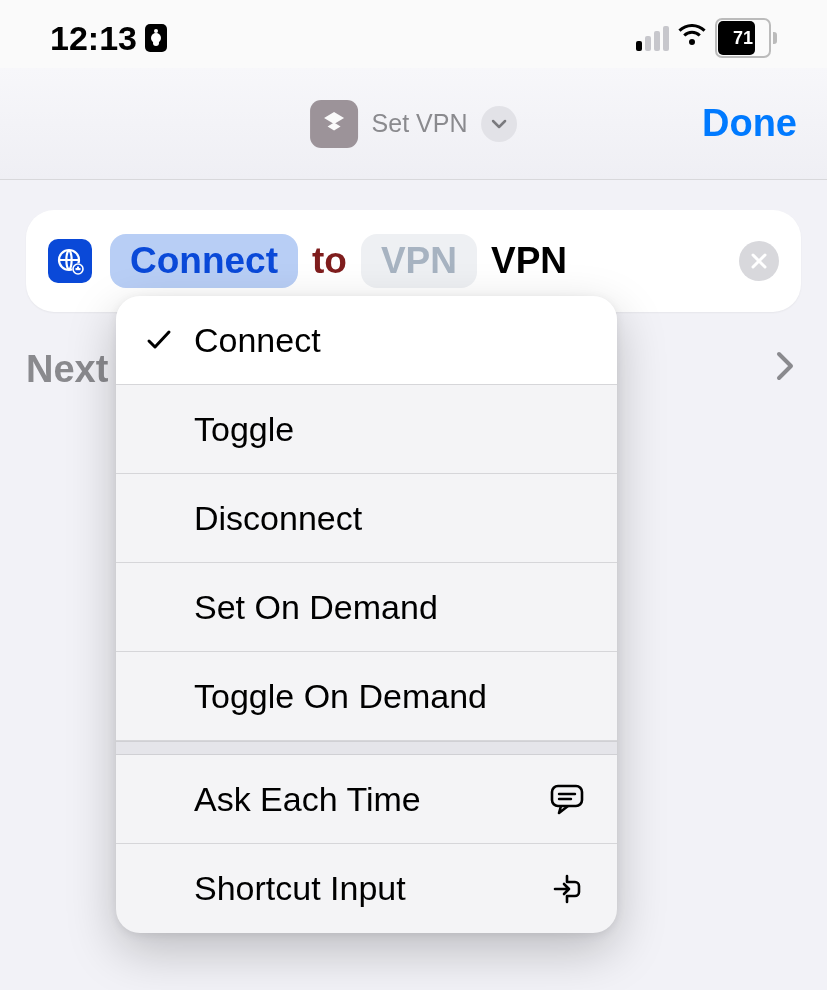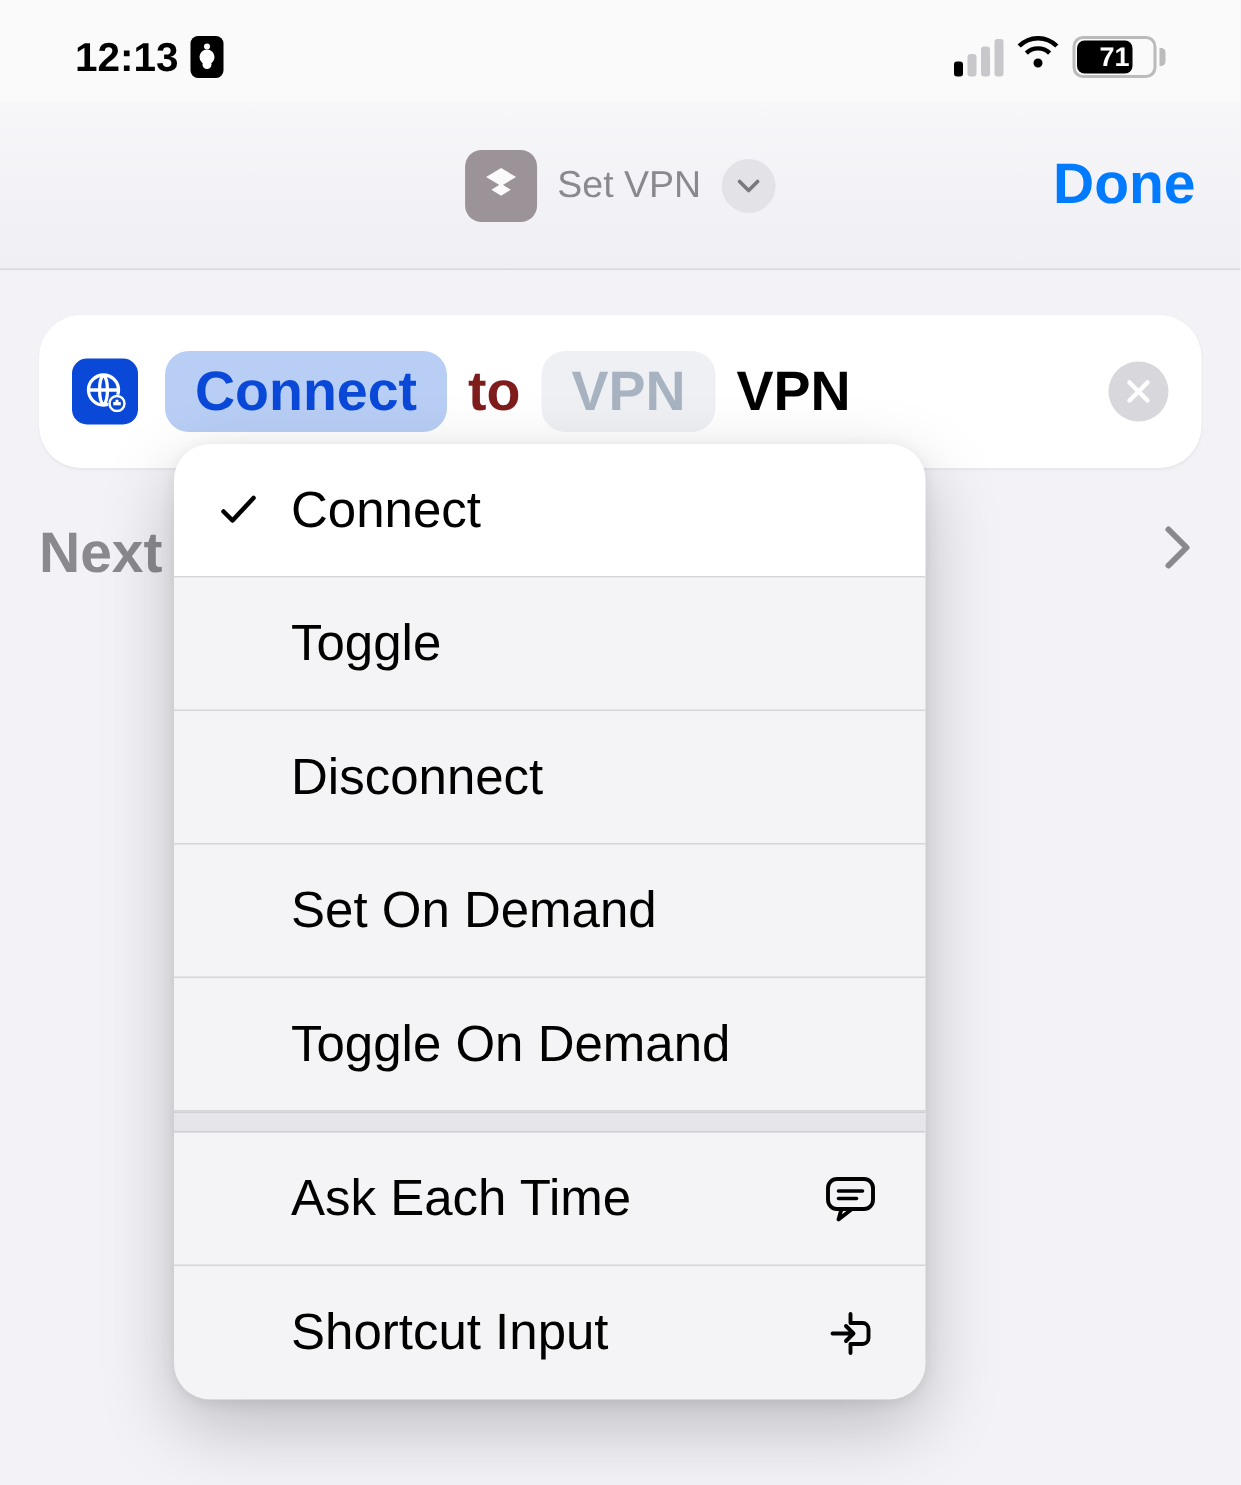--- a/index.html
+++ b/index.html
@@ -18,21 +18,21 @@
       justify-content: space-between;
       align-items: center;
       padding: 14px 50px 6px 50px;
       height: 68px;
       background: #fafafa;
     }
     .status-left {
       display: flex;
       align-items: center;
       gap: 8px;
-      font-size: 27px;
+      font-size: 34px;
       font-weight: 600;
     }
     .status-right {
       display: flex;
       align-items: center;
       gap: 8px;
     }
     .badge-icon {
       width: 22px;
       height: 28px;
@@ -59,21 +59,21 @@
     .cellular-bars span:nth-child(1){ height: 10px; background:#000; }
     .cellular-bars span:nth-child(2){ height: 15px; }
     .cellular-bars span:nth-child(3){ height: 20px; }
     .cellular-bars span:nth-child(4){ height: 25px; }
     .battery {
       display: flex;
       align-items: center;
     }
     .battery-body {
       width: 56px;
-      height: 28px;
+      height: 40px;
       border: 2px solid #00000040;
       border-radius: 7px;
       position: relative;
       display: flex;
       align-items: center;
       justify-content: center;
       font-size: 18px;
       font-weight: 600;
       color: #fff;
       overflow: hidden;

